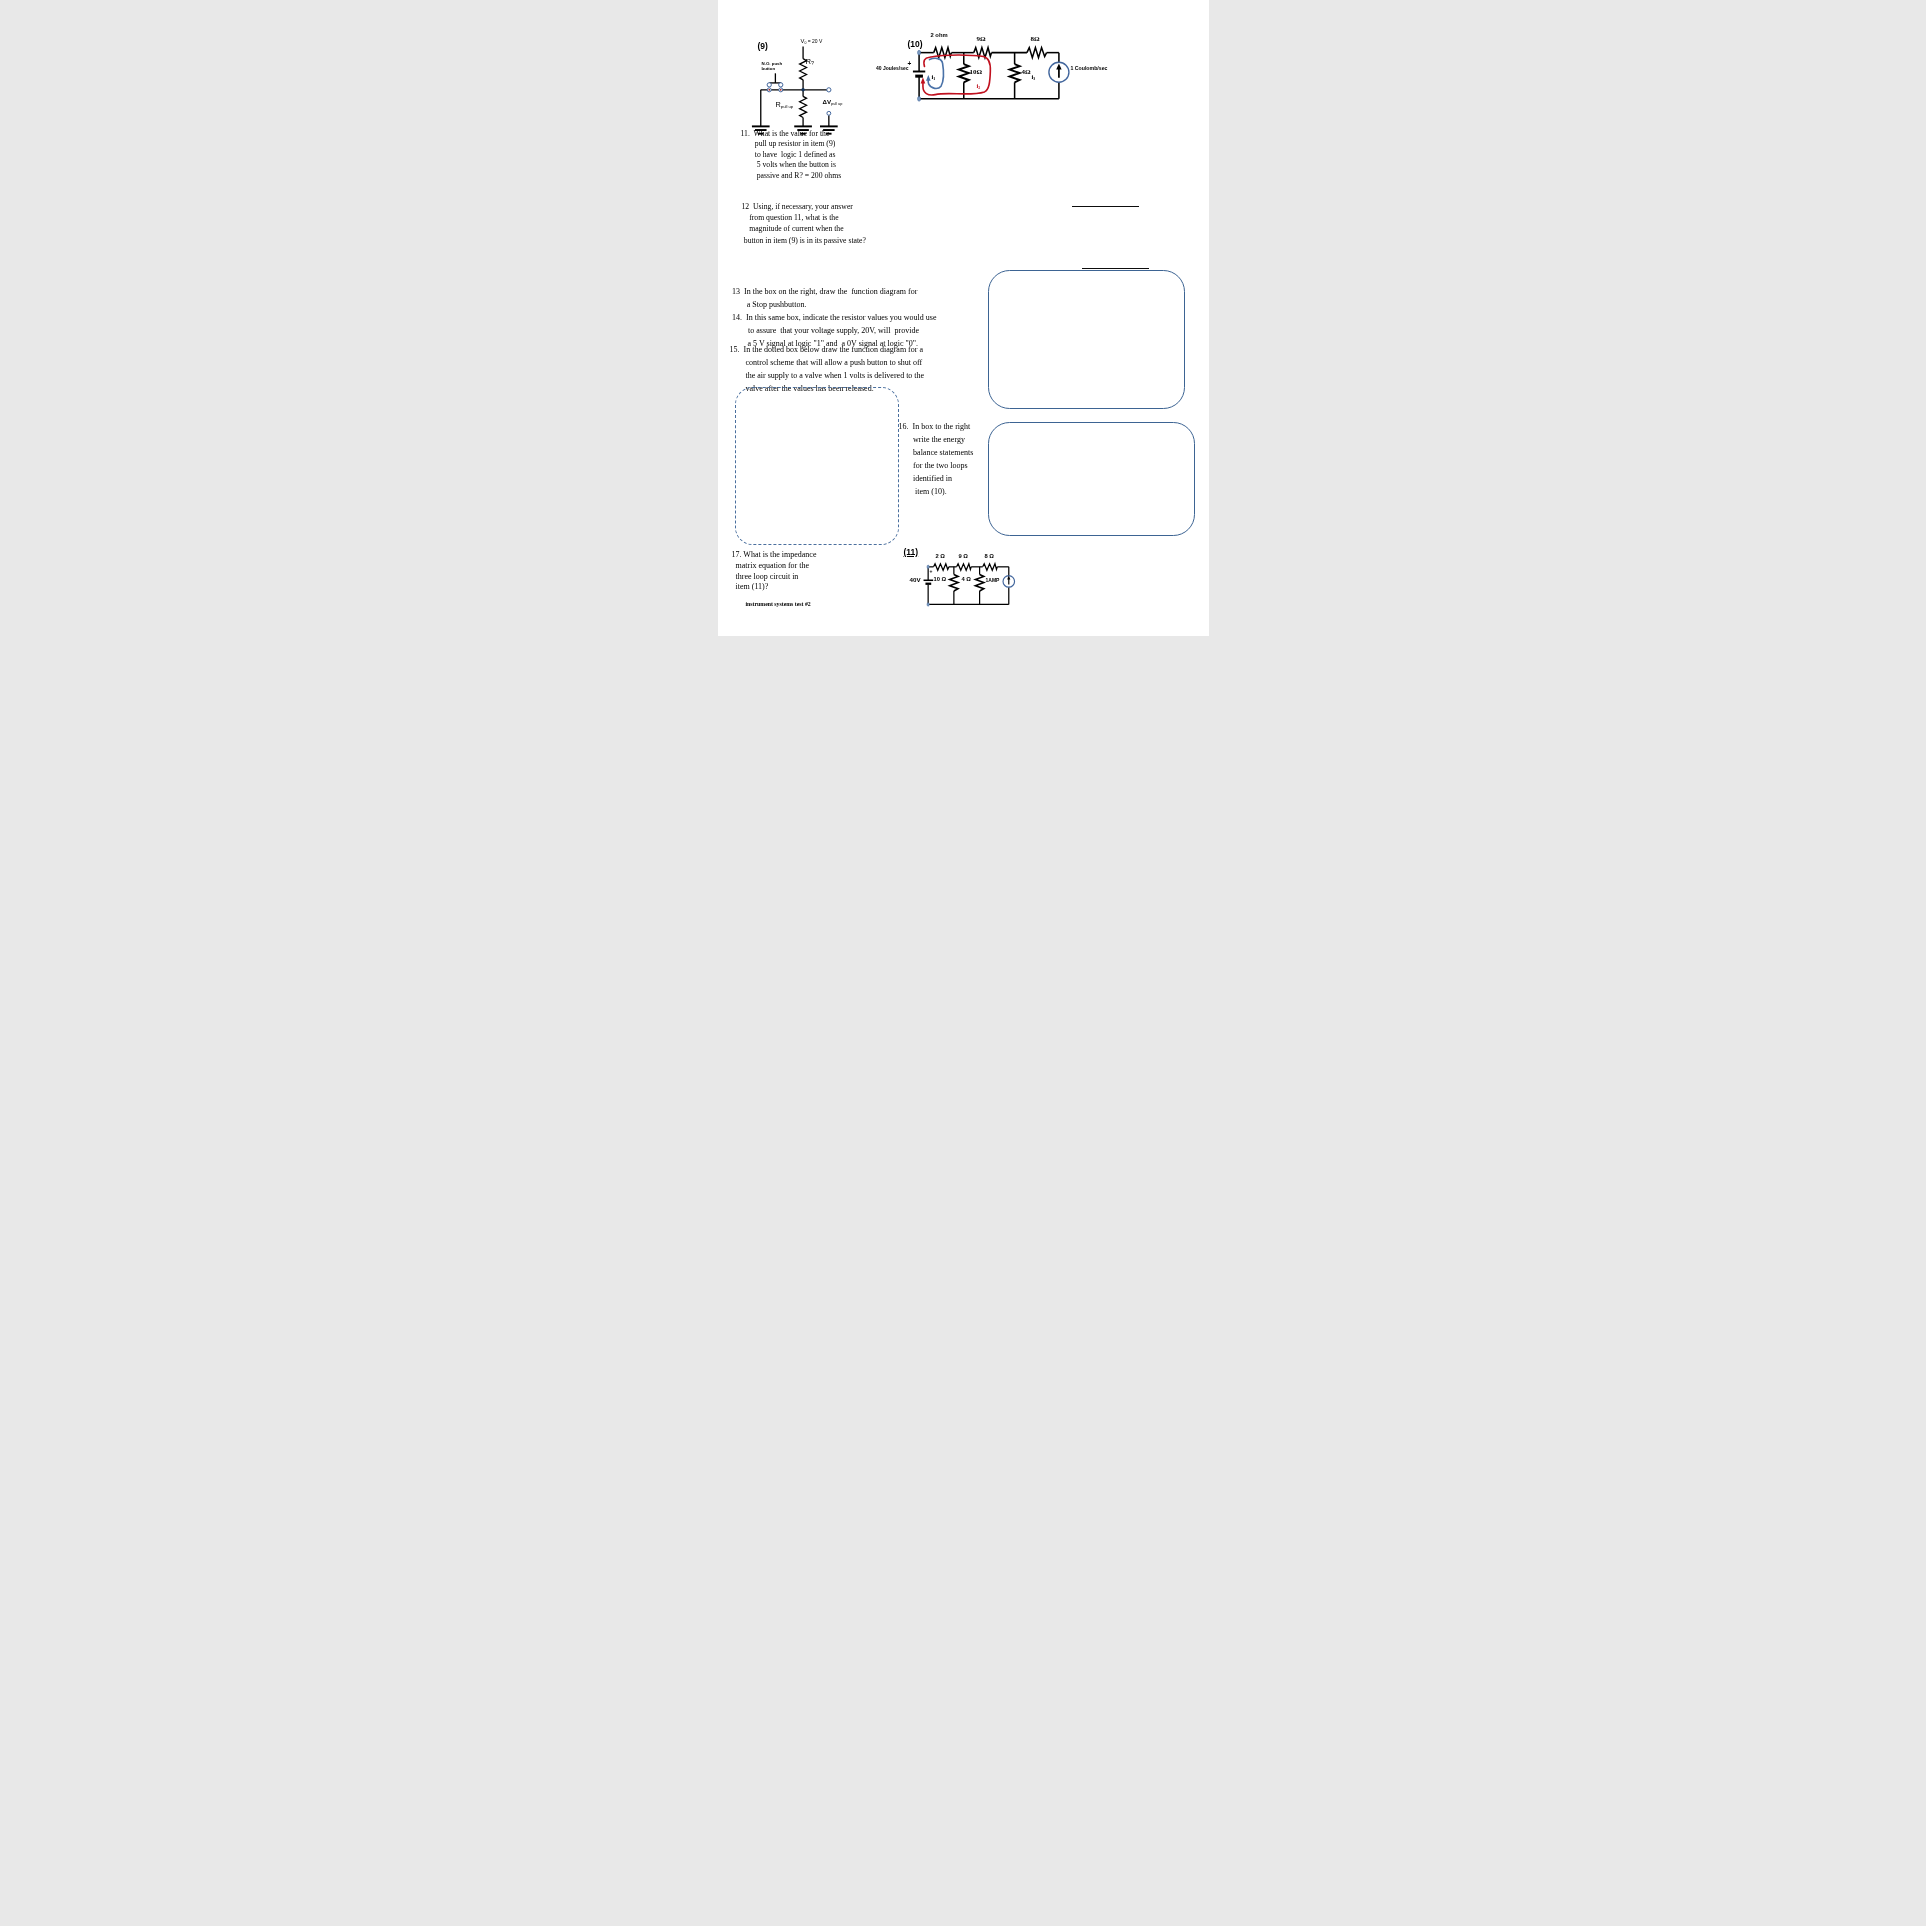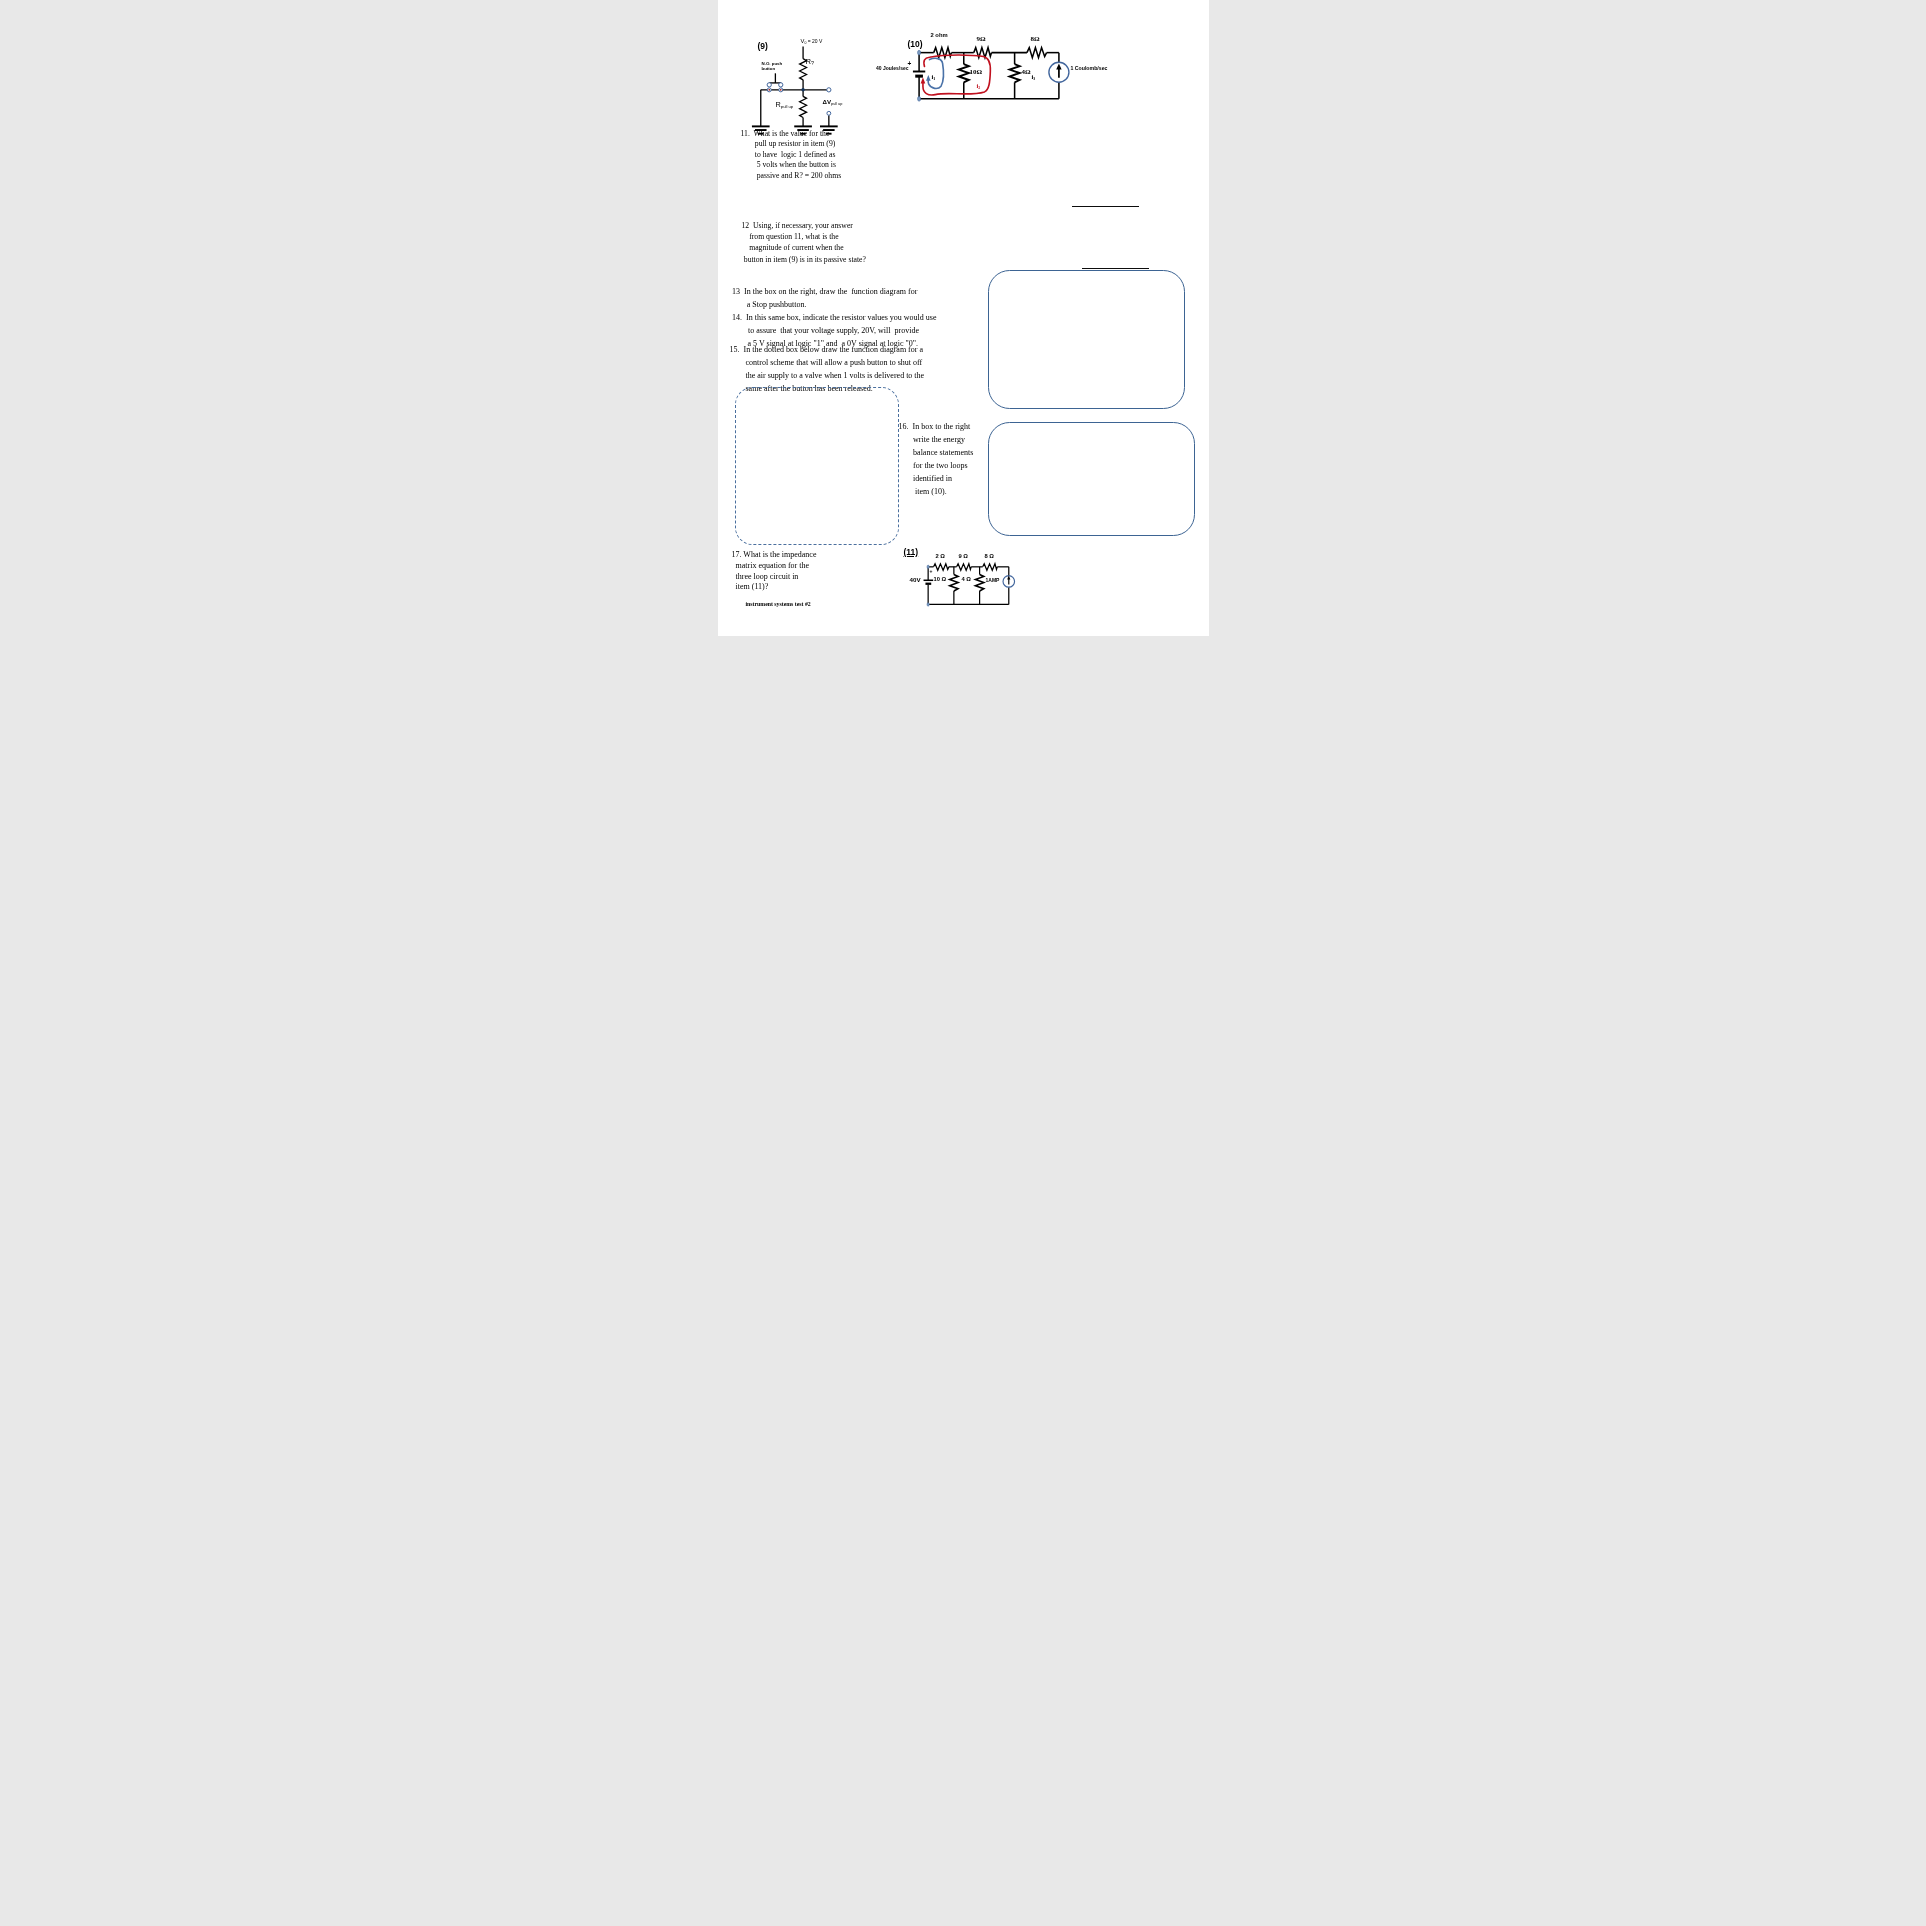--- a/index.html
+++ b/index.html
@@ -11,21 +11,21 @@
   .lbl{position:absolute;white-space:pre;line-height:1;}
   .sans{font-family:"Liberation Sans",sans-serif;}
   .b{font-weight:bold;}
   .red{color:#c0111f;}
   sub{font-size:60%;vertical-align:-18%;}
   .itemtag{font-family:"Liberation Sans",sans-serif;font-weight:bold;font-size:8.5px;}
   .qblock{position:absolute;font-size:7.7px;}
   .qblock div{white-space:pre;}
   .q11{left:23px;top:129px;line-height:10.4px;}
   .q11 div:nth-child(n+2){margin-left:14.3px;}
-  .q12{left:24px;top:220px;line-height:11.2px;}
+  .q12{left:24px;top:201px;line-height:11.2px;}
   .q12 div:nth-child(2),.q12 div:nth-child(3){margin-left:7.7px;}
   .q12 div:nth-child(4){margin-left:2.3px;}
   .q1314{left:14.6px;top:285px;font-size:8px;line-height:13px;}
   .q1314 div:nth-child(2){margin-left:14.6px;}
   .q1314 div:nth-child(4){margin-left:16px;}
   .q1314 div:nth-child(5){margin-left:15.4px;}
   .q15{left:12px;top:343px;font-size:8px;line-height:13px;}
   .q15 div:nth-child(n+2){margin-left:16px;}
   .q16{left:181px;top:420px;font-size:8px;line-height:13px;}
   .q16 div:nth-child(n+2){margin-left:14.6px;}
@@ -181,21 +181,21 @@
     <div>a Stop pushbutton.</div>
     <div>14.  In this same box, indicate the resistor values you would use</div>
     <div>to assure  that your voltage supply, 20V, will  provide</div>
     <div>a 5 V signal at logic "1" and  a 0V signal at logic "0".</div>
   </div>
 
   <div class="qblock q15">
     <div>15.  In the dotted box below draw the function diagram for a</div>
     <div>control scheme that will allow a push button to shut off</div>
     <div>the air supply to a valve when 1 volts is delivered to the</div>
-    <div>same after the button has been released.</div>
+    <div>valve after the values has been released.</div>
   </div>
 
   <div class="qblock q16">
     <div>16.  In box to the right</div>
     <div>write the energy</div>
     <div>balance statements</div>
     <div>for the two loops</div>
     <div>identified in</div>
     <div> item (10).</div>
   </div>

